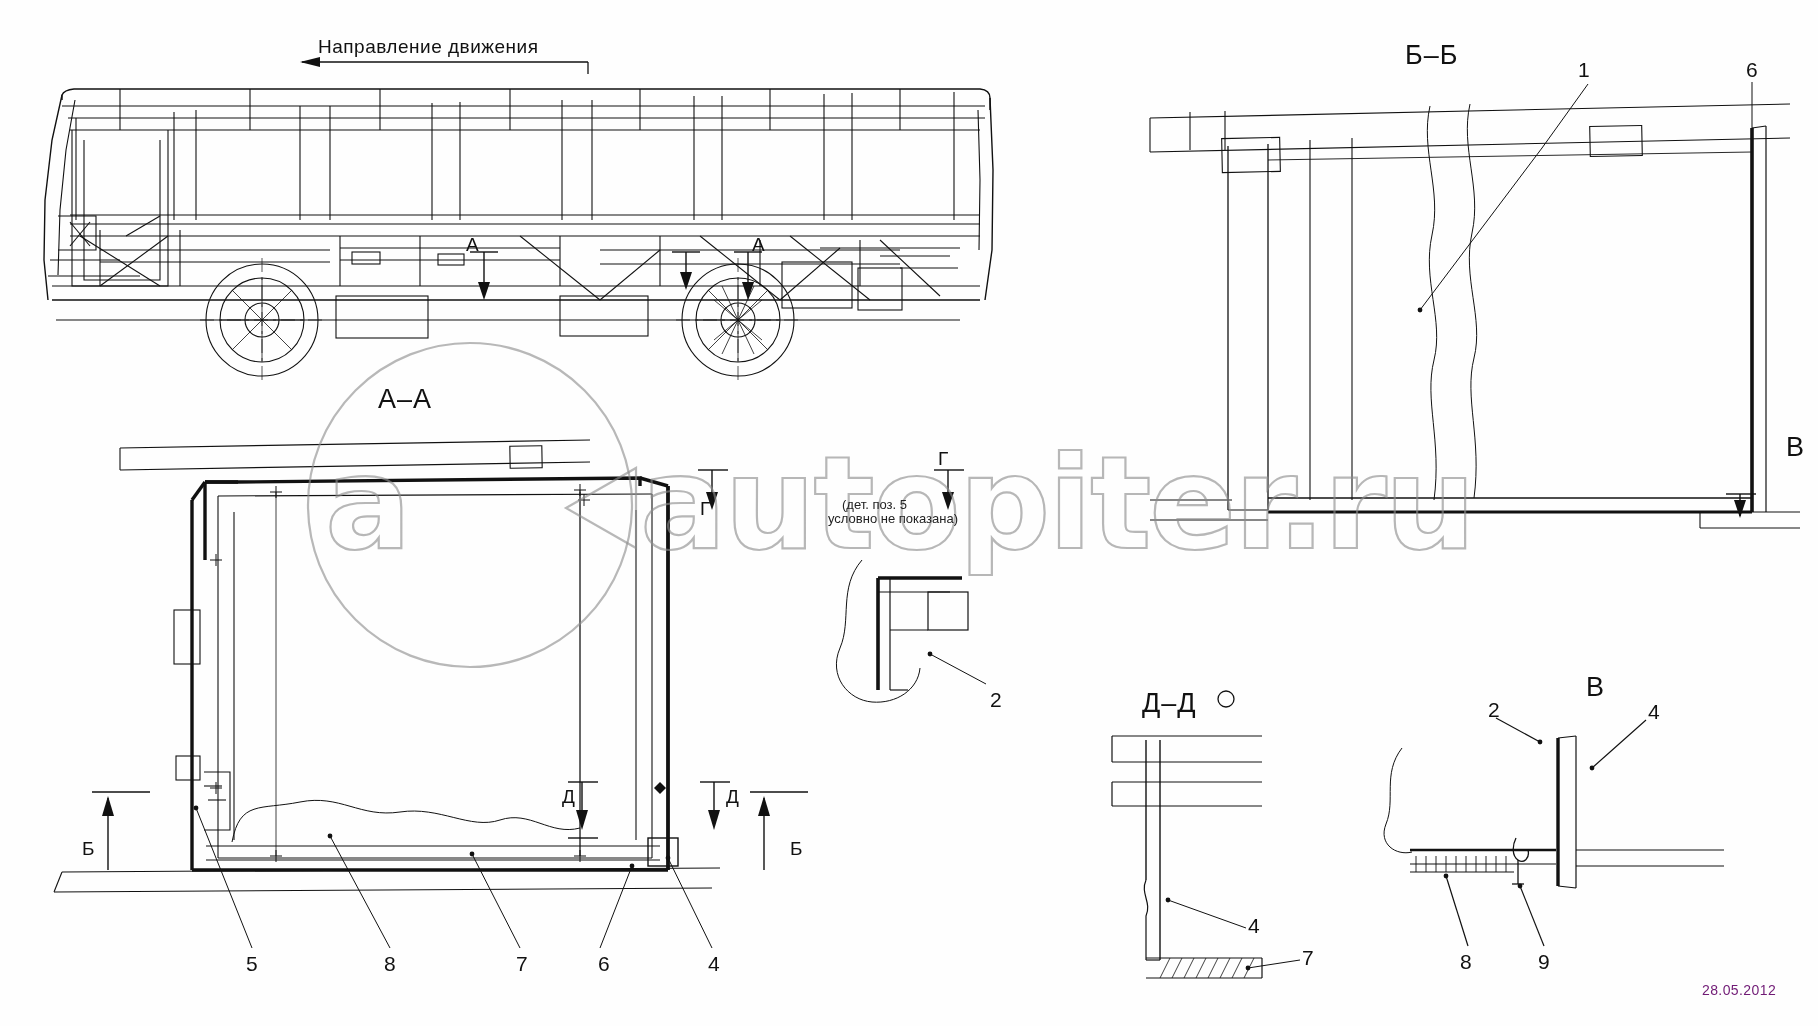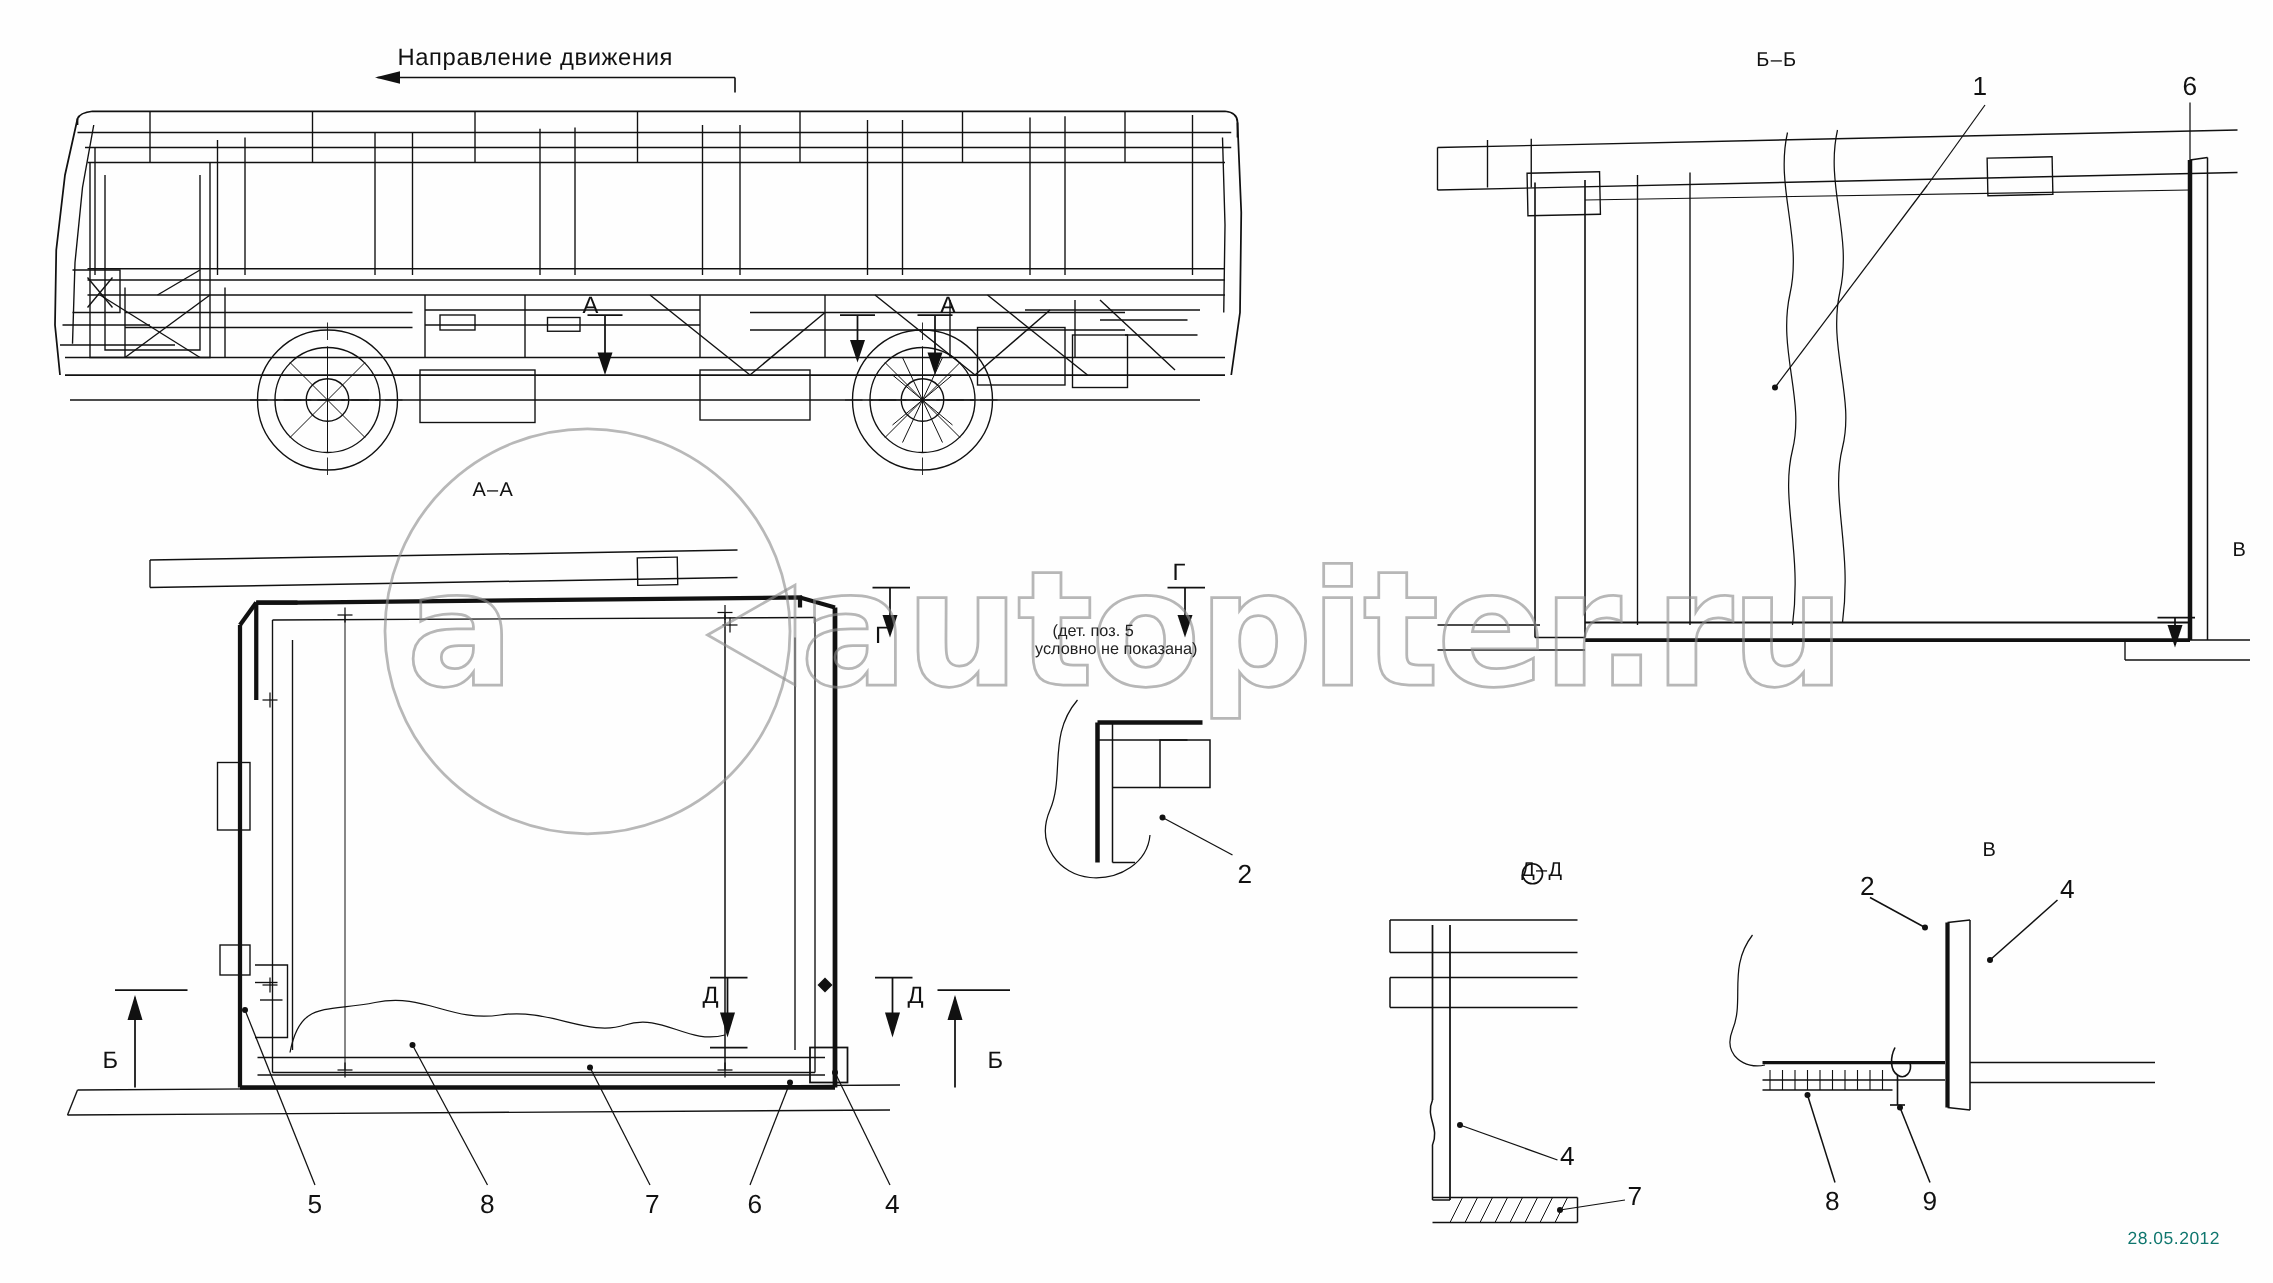--- a/index.html
+++ b/index.html
@@ -29,33 +29,33 @@
     white-space: pre;
     line-height: 1.15;
     user-select: none;
     text-align: center;
   }
   .lbl-title {
     font-size: 19px;
     letter-spacing: 0.5px;
   }
   .lbl-section {
-    font-size: 16px;
+    font-size: 27px;
     letter-spacing: 1px;
   }
   .lbl-callout {
     font-size: 21px;
   }
   .lbl-small {
     font-size: 13px;
     color: #222;
   }
   .lbl-date {
     font-size: 14px;
-    color: #0f766e;
+    color: #701a75;
     letter-spacing: 0.4px;
   }
   .lbl-arrowletter {
     font-size: 19px;
   }
   svg {
     position: absolute;
     left: 0;
     top: 0;
     overflow: visible;
@@ -504,21 +504,21 @@
       <text class="wm-text" x="640" y="548">autopiter.ru</text>
     </g>
   </svg>
 
   <div class="label lbl-title" style="left:318px; top:36px;">Направление движения</div>
 
   <div class="label lbl-section" style="left:1405px; top:40px;">Б–Б</div>
 
   <div class="label lbl-section" style="left:378px; top:384px;">А–А</div>
 
-  <div class="label lbl-section" style="left:1217px; top:688px;">Д–Д</div>
+  <div class="label lbl-section" style="left:1142px; top:688px;">Д–Д</div>
 
   <div class="label lbl-section" style="left:1586px; top:672px;">В</div>
 
   <div class="label lbl-section" style="left:1786px; top:432px;">В</div>
 
   <div class="label lbl-arrowletter" style="left:466px; top:234px;">А</div>
   <div class="label lbl-arrowletter" style="left:752px; top:234px;">А</div>
 
   <div class="label lbl-arrowletter" style="left:82px; top:838px;">Б</div>
   <div class="label lbl-arrowletter" style="left:790px; top:838px;">Б</div>

